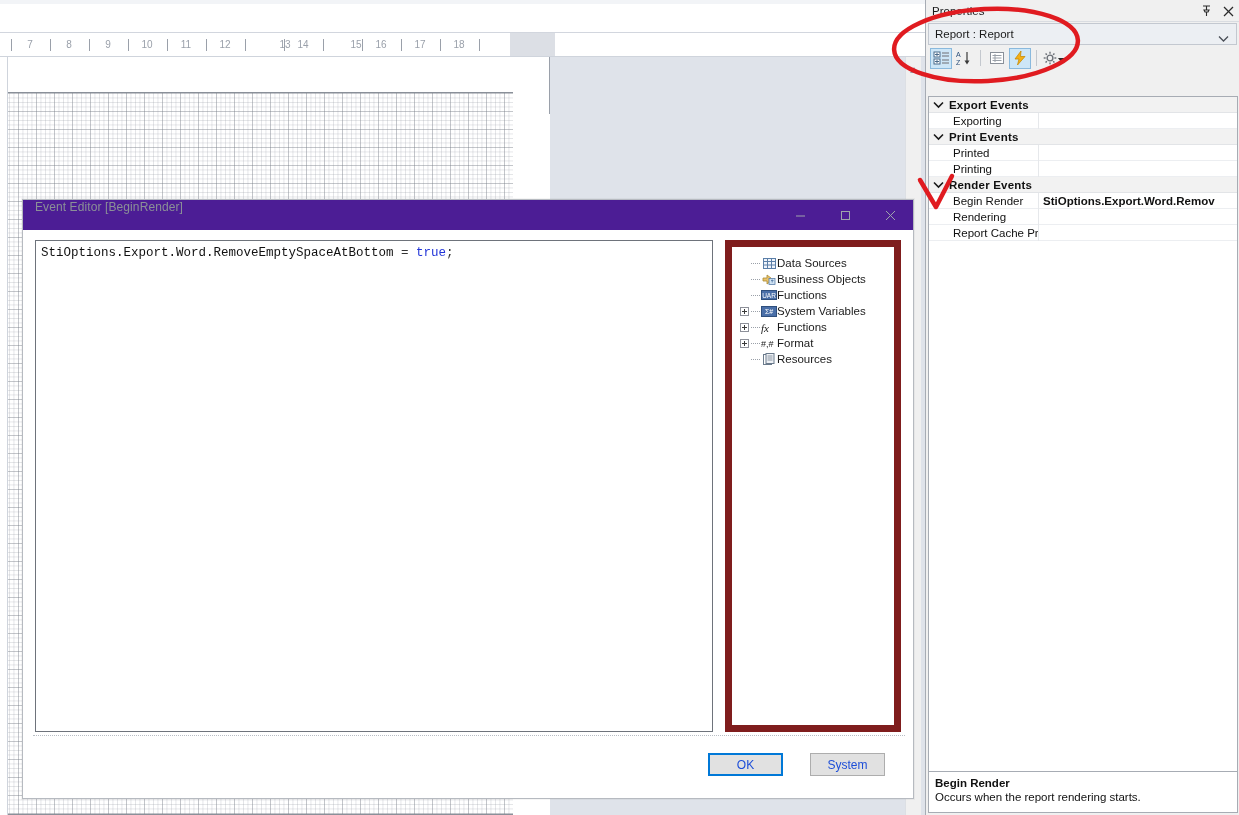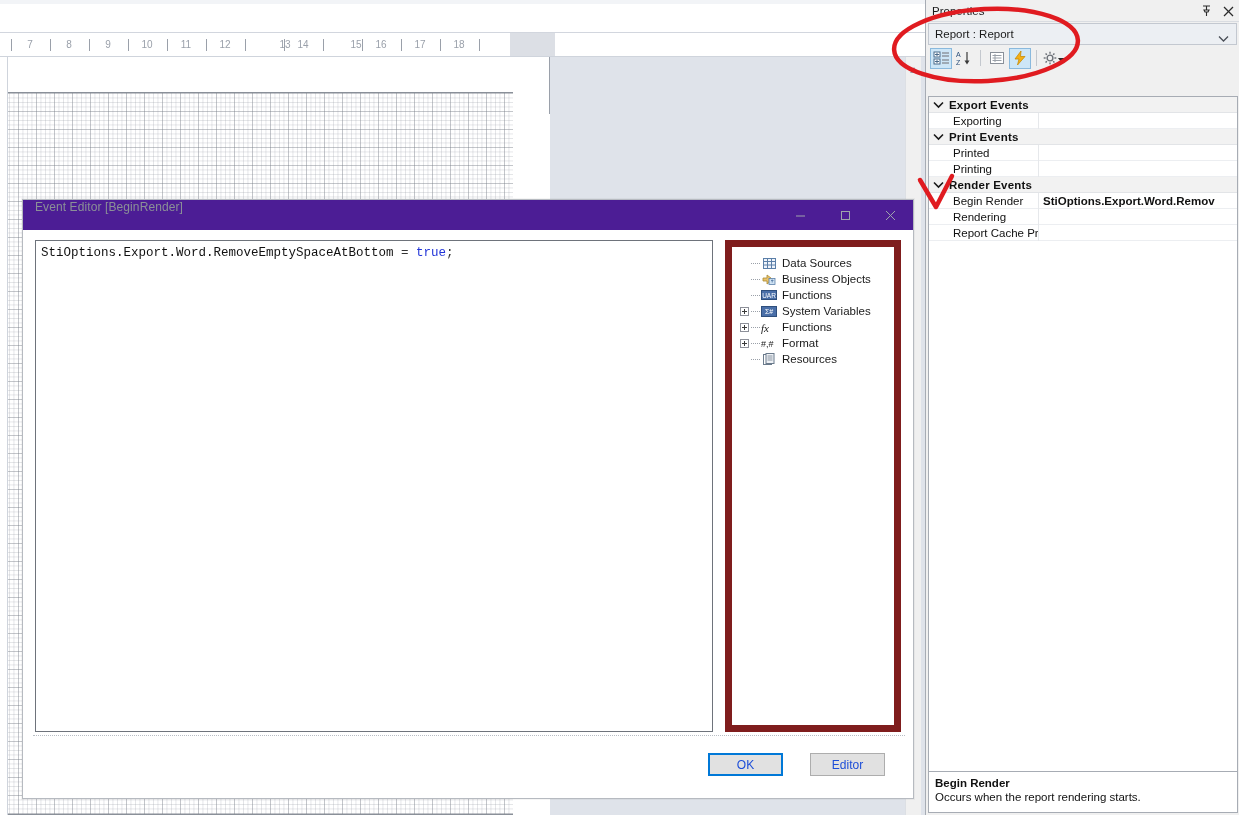--- a/index.html
+++ b/index.html
@@ -190,21 +190,20 @@
     content: ""; position: absolute;
     left: 3px; top: 1px; width: 1px; height: 5px; background: #3a3a3a;
   }
   .tree-spacer { width: 11px; flex: 0 0 auto; }
   .tree-dots {
     width: 9px; height: 1px; margin-right: 1px;
     border-top: 1px dotted #9aa0a8; flex: 0 0 auto;
   }
   .tree-icon {
     width: 16px; height: 14px;
-    margin-right: 5px;
     display: flex; align-items: center; justify-content: center;
     flex: 0 0 auto;
   }
   .tree-label { line-height: 14px; }
 
   .dlg-footer {
     position: absolute;
     left: 0; bottom: 0; width: 100%; height: 45px;
   }
   .footer-sep {
@@ -523,21 +522,21 @@
               </svg>
             </span>
             <span class="tree-label">Resources</span>
           </div>
         </div>
     </div>
 
     <div class="dlg-footer">
       <div class="footer-sep"></div>
       <button class="btn primary btn-ok">OK</button>
-      <button class="btn btn-cancel">Editor</button>
+      <button class="btn btn-cancel">System</button>
     </div>
   </div>
 
   <div class="props-panel">
 
     <div class="props-header">
       <div class="props-header-title">Properties</div>
       <div class="props-header-btns">
         <div class="hbtn">
           <svg width="11" height="12" viewBox="0 0 11 12">

